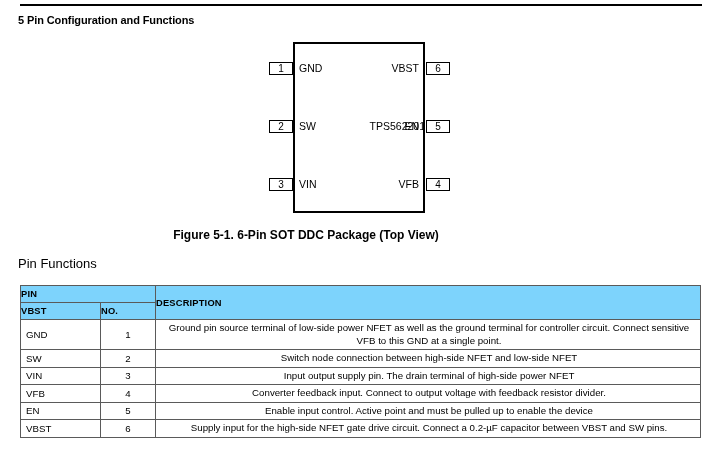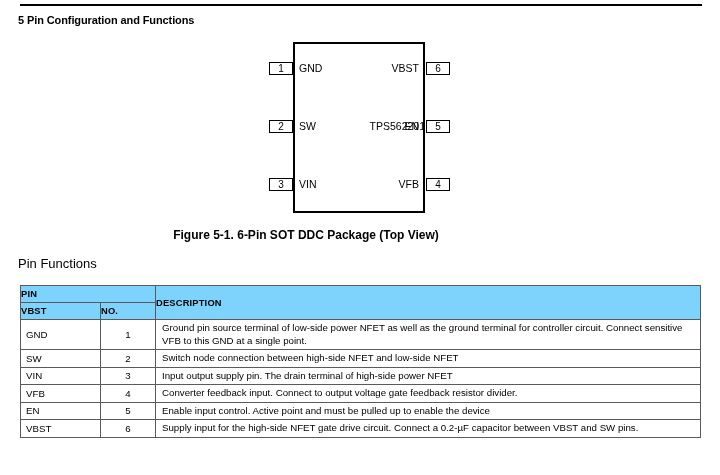--- a/index.html
+++ b/index.html
@@ -142,21 +142,21 @@
   }
   .pin-table td.cell-name {
     padding: 2px 0 2px 5px;
     text-align: left;
   }
   .pin-table td.cell-no {
     text-align: center;
   }
   .pin-table td.cell-desc {
     padding: 2px 4px 2px 6px;
-    text-align: left;
+    text-align: center;
     line-height: 12.5px;
   }
   .pin-table tbody tr { height: 17px; }
   .col-name { width: 80px; }
   .col-no   { width: 55px; }
   .col-desc { width: 545px; }
 </style>
 </head>
 <body>
 
@@ -222,21 +222,21 @@
       <td class="cell-desc">Switch node connection between high-side NFET and low-side NFET</td>
     </tr>
     <tr>
       <td class="cell-name">VIN</td>
       <td class="cell-no">3</td>
       <td class="cell-desc">Input output supply pin. The drain terminal of high-side power NFET</td>
     </tr>
     <tr>
       <td class="cell-name">VFB</td>
       <td class="cell-no">4</td>
-      <td class="cell-desc">Converter feedback input. Connect to output voltage gate feedback resistor divider.</td>
+      <td class="cell-desc">Converter feedback input. Connect to output voltage with feedback resistor divider.</td>
     </tr>
     <tr>
       <td class="cell-name">EN</td>
       <td class="cell-no">5</td>
       <td class="cell-desc">Enable input control. Active point and must be pulled up to enable the device</td>
     </tr>
     <tr>
       <td class="cell-name">VBST</td>
       <td class="cell-no">6</td>
       <td class="cell-desc">Supply input for the high-side NFET gate drive circuit. Connect a 0.2-µF capacitor between VBST and SW pins.</td>

